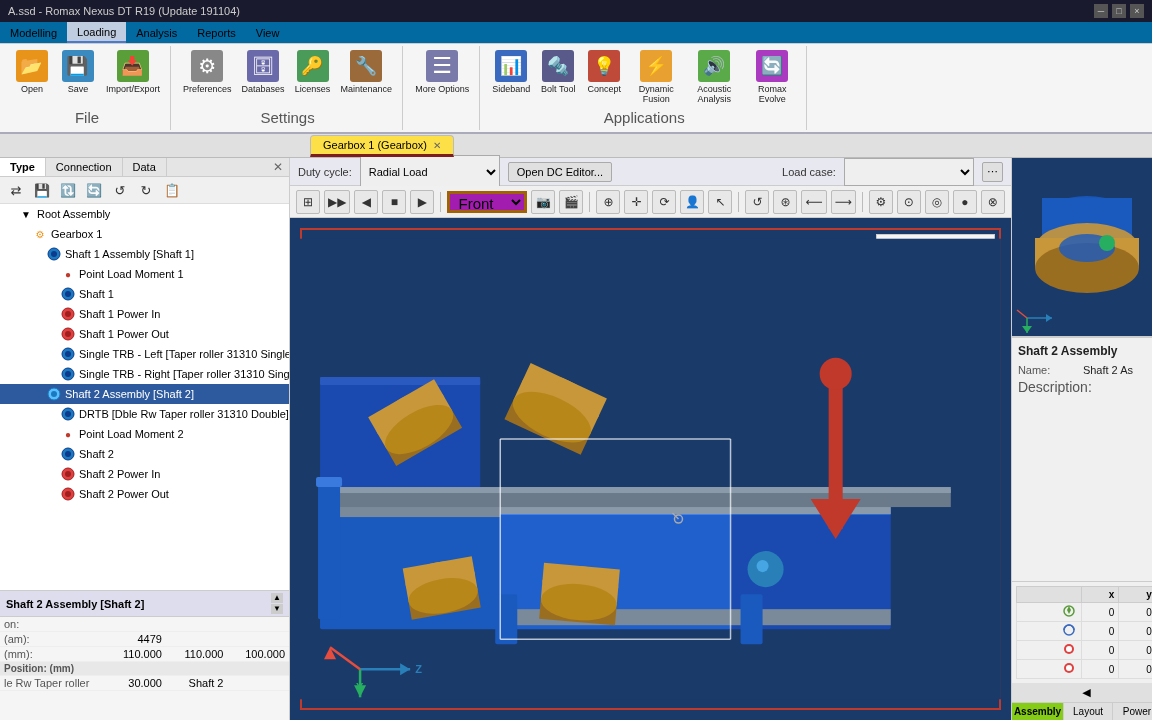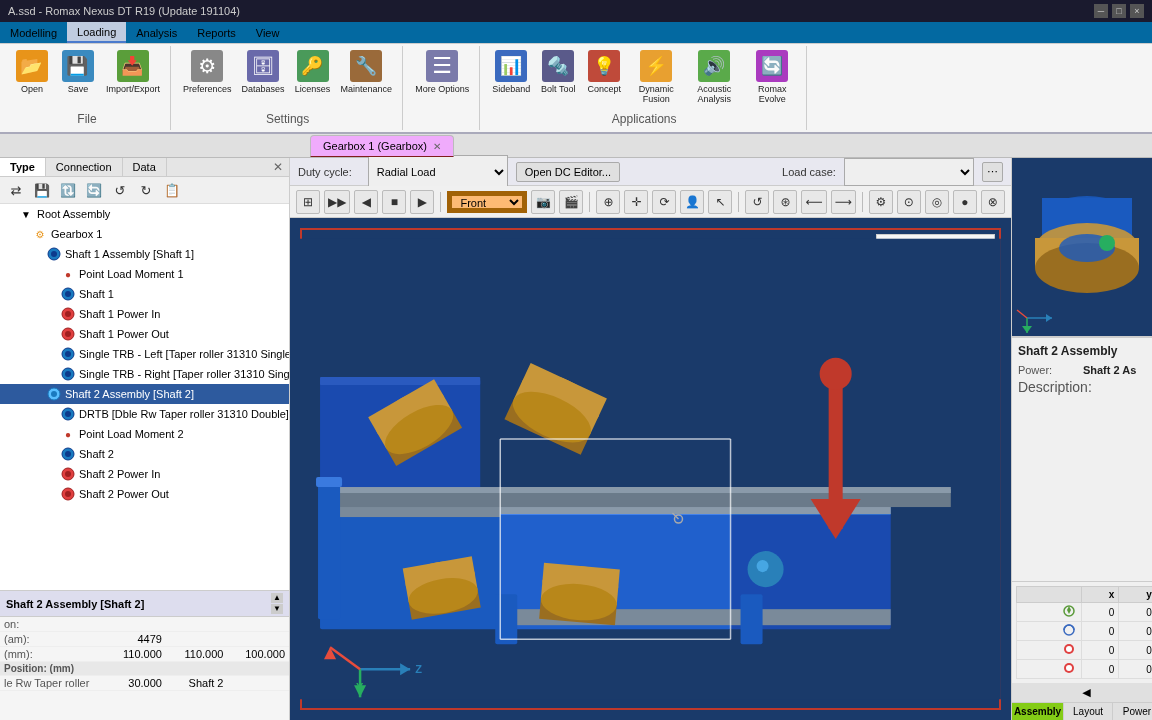--- a/index.html
+++ b/index.html
@@ -60,21 +60,21 @@
     }
     .ribbon-group {
       display: flex;
       flex-direction: column;
       align-items: center;
       border-right: 1px solid #ccc;
       padding: 2px 6px;
       min-width: 60px;
     }
     .ribbon-group-label {
-      font-size: 12px;
+      font-size: 15px;
       color: #555;
       margin-top: auto;
       padding-bottom: 2px;
     }
     .ribbon-buttons {
       display: flex;
       gap: 2px;
       align-items: flex-start;
       flex: 1;
     }
@@ -118,22 +118,22 @@
       border: 1px solid #bbb;
       border-bottom: none;
       border-radius: 4px 4px 0 0;
       display: flex;
       align-items: center;
       gap: 6px;
       cursor: pointer;
       font-size: 11px;
     }
     .tab.active {
-      background: #f0abfc;
-      border-bottom: 1px solid #7f1d1d;
+      background: #fde047;
+      border-bottom: 3px solid #7f1d1d;
       z-index: 1;
     }
     .tab-close {
       cursor: pointer;
       color: #666;
       font-size: 10px;
     }
 
     
     #main-layout {
@@ -267,24 +267,24 @@
       height: 32px;
       background: #f0f0f0;
       border-bottom: 1px solid #ccc;
       display: flex;
       align-items: center;
       padding: 2px 6px;
       gap: 4px;
     }
     .vp-select {
       height: 22px;
-      font-size: 11px;
+      font-size: 15px;
       padding: 0 4px;
-      border: 5px solid #a16207;
-      background: #fdba74;
+      border: 3px solid #a16207;
+      background: #a21caf;
       min-width: 80px;
     }
     .vp-btn {
       height: 24px;
       min-width: 24px;
       background: #e8e8e8;
       border: 1px solid #bbb;
       border-radius: 2px;
       cursor: pointer;
       font-size: 12px;
@@ -308,21 +308,20 @@
       gap: 8px;
       font-size: 11px;
     }
     .dc-label { color: #333; }
     .dc-select {
       height: 34px;
       font-size: 11px;
       padding: 0 4px;
       border: 1px solid #aaa;
       min-width: 140px;
-      margin-left: 8px;
     }
     .dc-btn {
       height: 20px;
       padding: 0 8px;
       background: #e0e0e0;
       border: 1px solid #aaa;
       border-radius: 2px;
       cursor: pointer;
       font-size: 11px;
     }
@@ -396,21 +395,21 @@
       display: flex;
       margin-bottom: 3px;
       font-size: 11px;
     }
     .rp-field-label {
       color: #555;
       min-width: 65px;
     }
     .rp-field-value {
       color: #222;
-      font-weight: 700;
+      font-weight: 400;
     }
     .rp-desc-label {
       color: #555;
       font-size: 14px;
     }
     #right-panel-coords {
       border-top: 1px solid #ccc;
       padding: 4px;
     }
     .coord-table {
@@ -992,21 +991,21 @@
         <polygon points="40,160 34,156 34,164" fill="#2980b9"></polygon>
         <line x1="15" y1="160" x2="15" y2="175" stroke="#27ae60" stroke-width="1.5"></line>
         <polygon points="15,175 10,168 20,168" fill="#27ae60"></polygon>
         <line x1="15" y1="160" x2="5" y2="152" stroke="#e74c3c" stroke-width="1.5"></line>
       </svg>
     </div>
 
     <div id="right-panel-info">
       <div class="rp-title">Shaft 2 Assembly</div>
       <div class="rp-field">
-        <span class="rp-field-label">Power:</span>
+        <span class="rp-field-label">Name:</span>
         <span class="rp-field-value">Shaft 2 As</span>
       </div>
       <div class="rp-field">
         <span class="rp-desc-label">Description:</span>
       </div>
     </div>
 
     <div id="right-panel-coords">
       <table class="coord-table">
         <thead>

